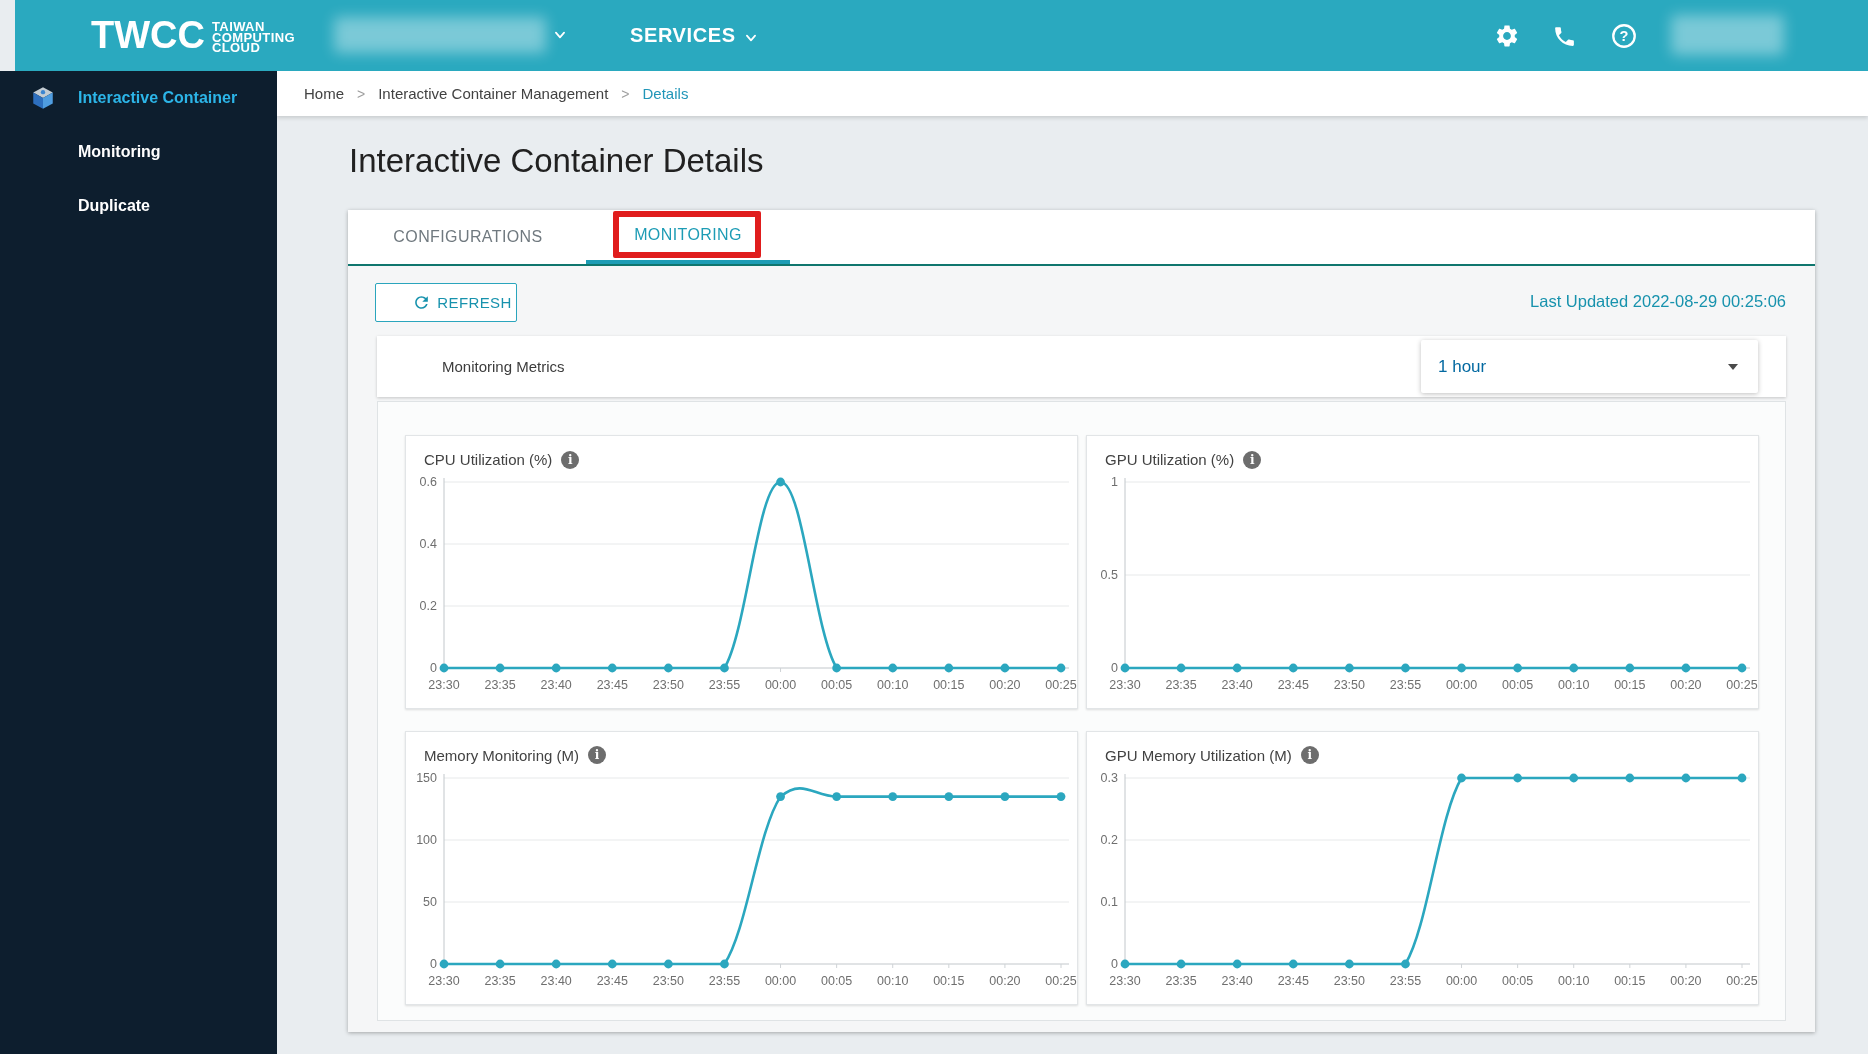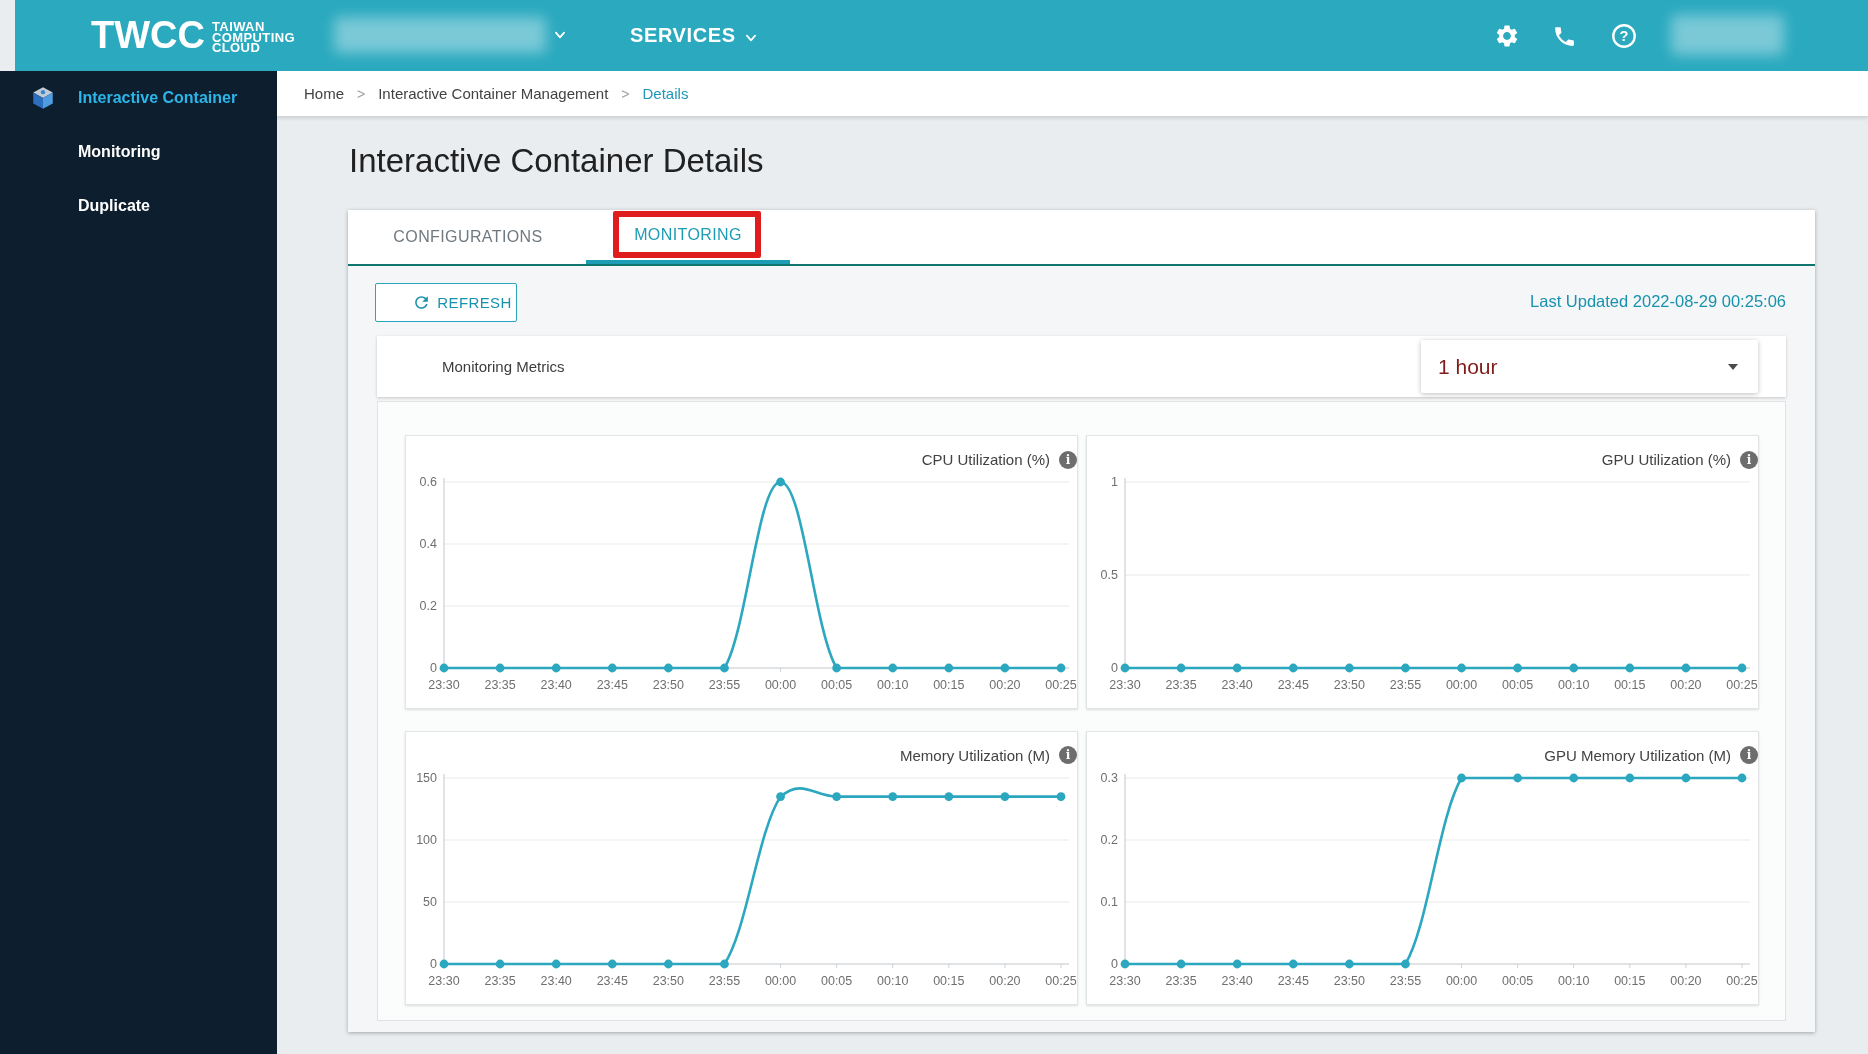--- a/index.html
+++ b/index.html
@@ -48,25 +48,25 @@
   .tab.active { color:#1d9cb5; border-bottom:4px solid #1d9cb5; }
   #annotation-box { position:absolute; left:265px; top:1px; width:148px; height:47px; border:6px solid #e01d1d; border-radius:2px; z-index:6; pointer-events:none; }
 
   #refresh-button { position:absolute; left:27px; top:73px; width:142px; height:39px; background:#fff; border:1px solid #2aa5bd; border-radius:2px; display:flex; align-items:center; justify-content:center; cursor:pointer;padding-left:32px; }
   #refresh-button span { color:#1792ad; font-size:15px; letter-spacing:.4px; margin-left:6px; }
   #last-updated { position:absolute; right:29px; top:82px; color:#1792ad; font-size:16.5px; }
 
   #metrics-card { position:absolute; left:29px; top:126px; width:1409px; height:61px; background:#fff; box-shadow:0 1px 3px rgba(0,0,0,.2); }
   #metrics-label { position:absolute; left:24px; top:0; height:61px; display:flex; align-items:center; font-size:15px; color:#3c3c3c;margin-left:41px; }
   #range-select { position:absolute; right:28px; top:4px; width:337px; height:53px; background:#fff; border-radius:2px; box-shadow:0 1px 5px rgba(0,0,0,.25); cursor:pointer; }
-  #range-value { position:absolute; left:17px; top:0; height:53px; display:flex; align-items:center; font-size:21px; color:#7f1d1d; }
+  #range-value { position:absolute; left:17px; top:0; height:53px; display:flex; align-items:center; font-size:17px; color:#0369a1; }
   #range-arrow { position:absolute; right:20px; top:24px; width:0; height:0; border-left:5px solid transparent; border-right:5px solid transparent; border-top:6px solid #4a4a4a; }
 
   #charts-panel { position:absolute; left:29px; top:191px; width:1409px; height:620px; background:#fbfcfc; border:1px solid #dfe3e5; padding:33px 27px 0 27px; display:grid; grid-template-columns:673px 673px; grid-column-gap:8px; grid-row-gap:6px; }
-  .chart-box { width:673px; height:274px; background:#fff; border:1px solid #e2e5e7; box-shadow:0 1px 2px rgba(0,0,0,.12); display:flex; flex-direction:column;align-items:flex-end; }
+  .chart-box { width:673px; height:274px; background:#fff; border:1px solid #e2e5e7; box-shadow:0 1px 2px rgba(0,0,0,.12); display:flex; flex-direction:column; }
   .chart-head { display:flex; align-items:center; padding:13px 0 0 18px; height:34px; }
   .chart-title { font-size:15px; color:#424242; }
   .info-icon { width:18px; height:18px; border-radius:50%; background:#6d6d6d; color:#fff; font-size:12px; font-weight:bold; display:flex; align-items:center; justify-content:center; margin-left:9px; cursor:pointer; font-family:"DejaVu Serif",serif; }
   .chart-svg { margin-top:2px; }
 </style>
 </head>
 <body>
 
 <div id="root">
 
@@ -259,21 +259,21 @@
             <circle cx="374.54545454545456" cy="196" r="4.4" fill="#2ba7bf"></circle>
             <circle cx="430.6363636363636" cy="196" r="4.4" fill="#2ba7bf"></circle>
             <circle cx="486.72727272727275" cy="196" r="4.4" fill="#2ba7bf"></circle>
             <circle cx="542.8181818181818" cy="196" r="4.4" fill="#2ba7bf"></circle>
             <circle cx="598.9090909090909" cy="196" r="4.4" fill="#2ba7bf"></circle>
             <circle cx="655" cy="196" r="4.4" fill="#2ba7bf"></circle>
           </svg>
         </div>
         <div class="chart-box">
           <div class="chart-head">
-            <span class="chart-title">Memory Utilization (M)</span>
+            <span class="chart-title">Memory Monitoring (M)</span>
             <span class="info-icon">i</span>
           </div>
           <svg class="chart-svg" width="671" height="224" viewBox="0 0 671 224">
             <line x1="38" y1="196" x2="663" y2="196" stroke="#c2c7cb" stroke-width="1"></line>
             <text x="31" y="200" text-anchor="end" font-size="12.5" fill="#6f6f6f" font-family="Liberation Sans, sans-serif">0</text>
             <line x1="38" y1="134" x2="663" y2="134" stroke="#e7e9ea" stroke-width="1"></line>
             <text x="31" y="138" text-anchor="end" font-size="12.5" fill="#6f6f6f" font-family="Liberation Sans, sans-serif">50</text>
             <line x1="38" y1="72" x2="663" y2="72" stroke="#e7e9ea" stroke-width="1"></line>
             <text x="31" y="76" text-anchor="end" font-size="12.5" fill="#6f6f6f" font-family="Liberation Sans, sans-serif">100</text>
             <line x1="38" y1="10" x2="663" y2="10" stroke="#e7e9ea" stroke-width="1"></line>

